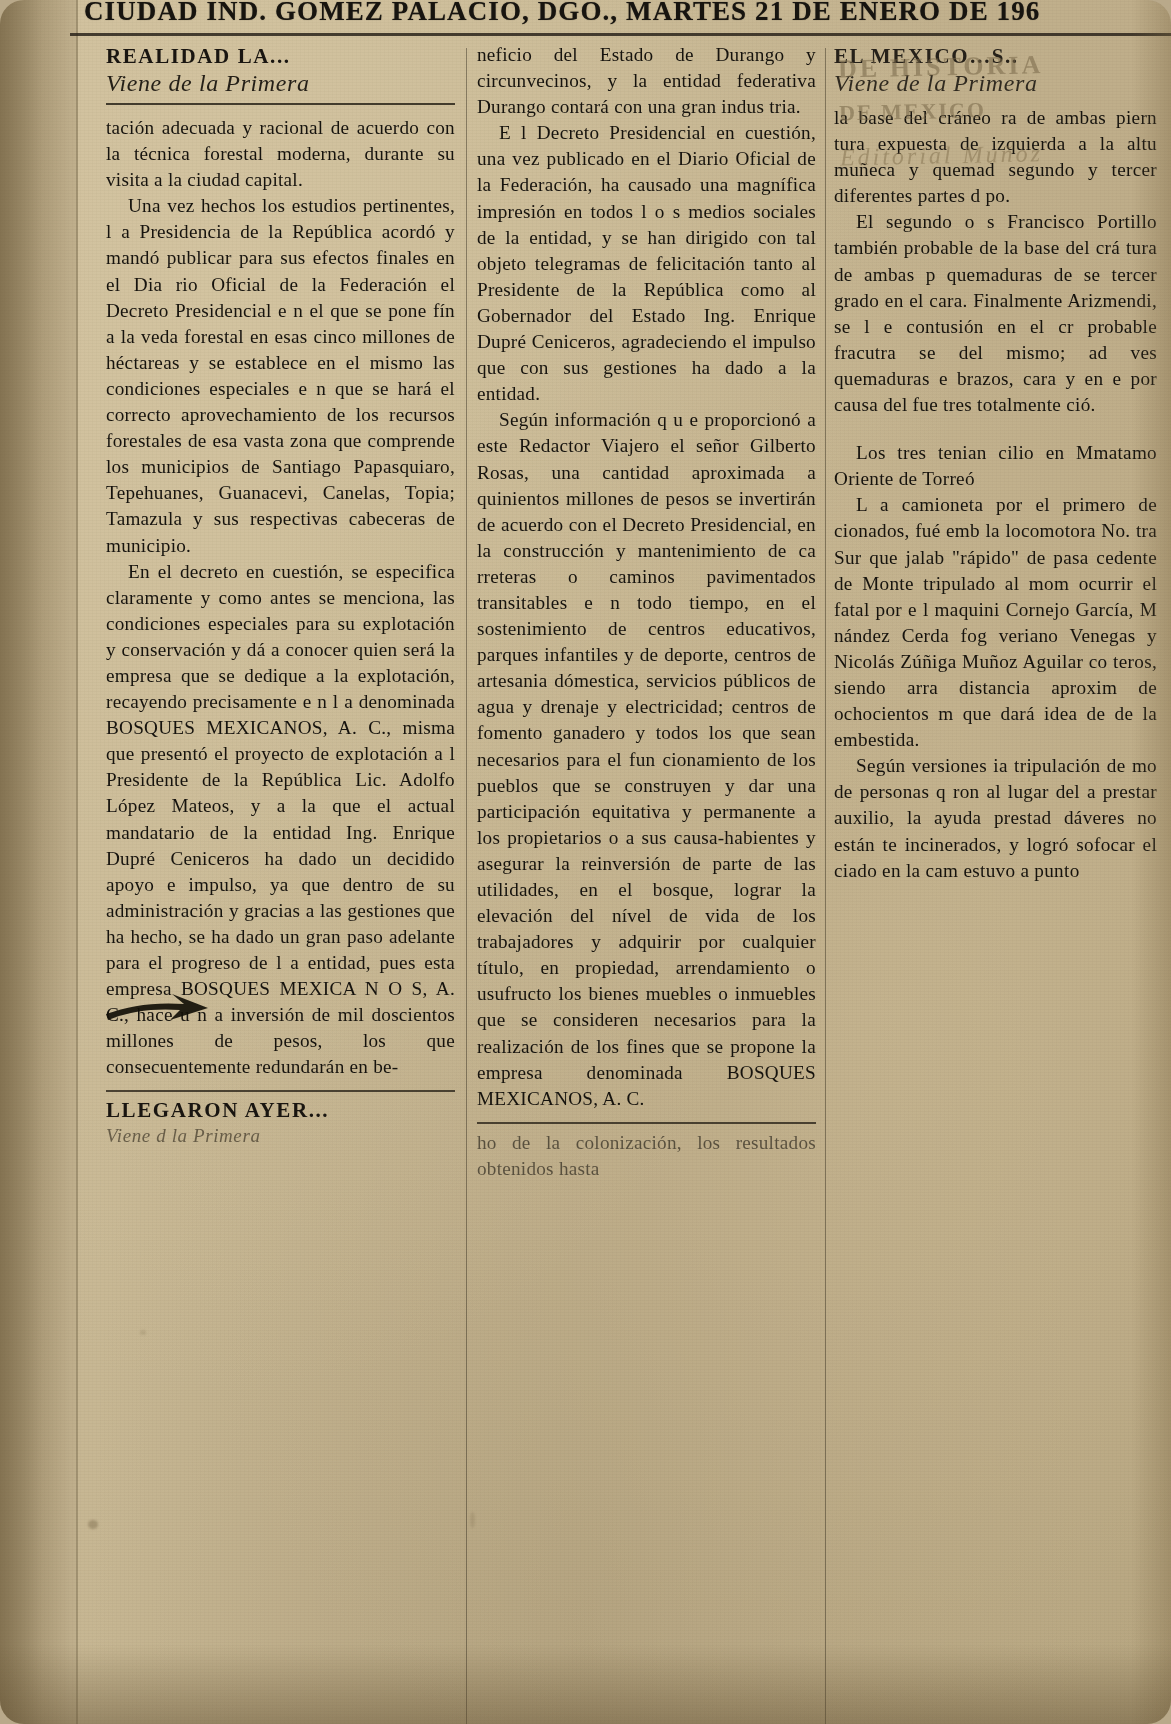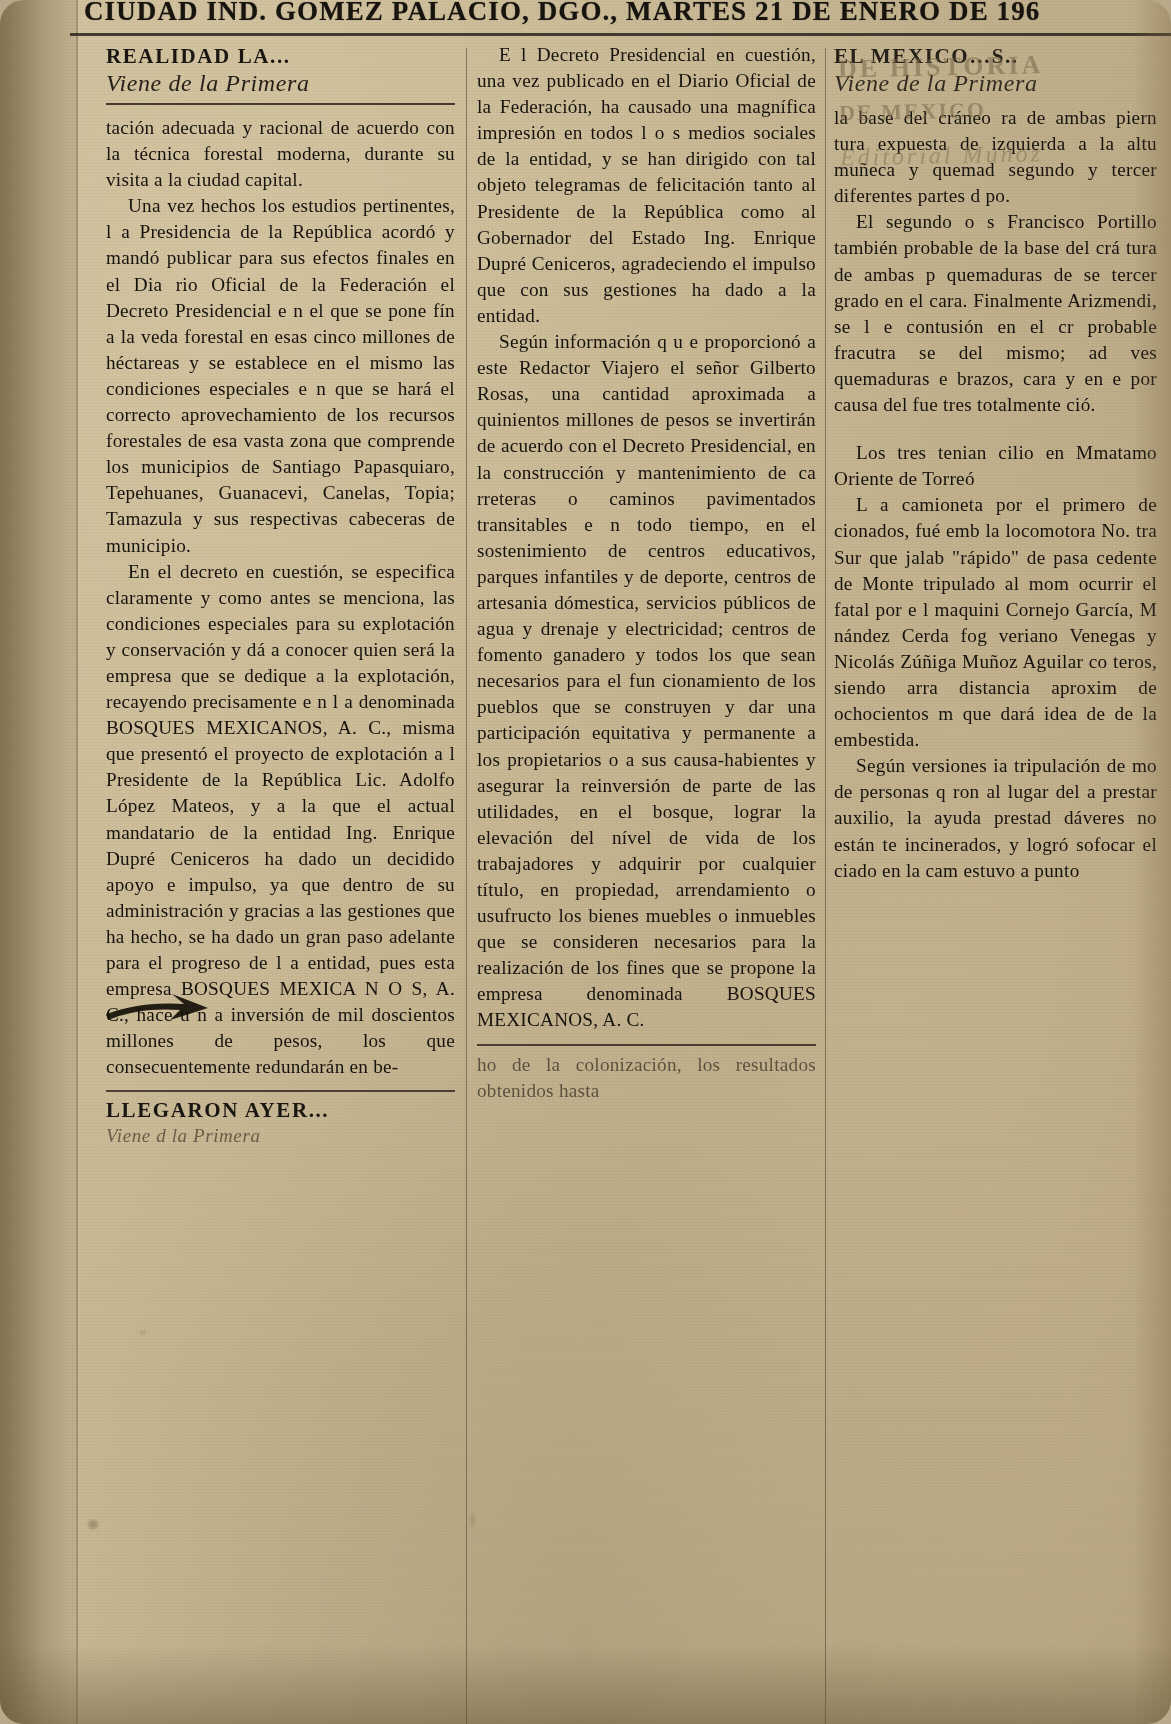--- a/index.html
+++ b/index.html
@@ -274,20 +274,21 @@
 
       <div class="bottom-rule"></div>
       <div class="foot-head">LLEGARON AYER...</div>
       <div class="foot-sub">Viene d  la Primera</div>
     </div>
 
     <div class="col col2">
       <div class="col-rule"></div>
 
       <div class="body" style="margin-top:2px;">
+        <p class="noindent">neficio del Estado de Durango y circunvecinos, y la entidad federativa Durango contará con una gran indus tria.</p>
         <p>E l Decreto Presidencial en cuestión, una vez publicado en el Diario Oficial de la Federación, ha causado una magnífica impresión en todos l o s medios sociales de la entidad, y se han dirigido con tal objeto telegramas de felicitación tanto al Presidente de la República como al Gobernador del Estado Ing. Enrique Dupré Ceniceros, agradeciendo el impulso que con sus gestiones ha dado a la entidad.</p>
         <p>Según información q u e proporcionó a este Redactor Viajero el señor Gilberto Rosas, una cantidad aproximada a quinientos millones de pesos se invertirán de acuerdo con el Decreto Presidencial, en la construcción y mantenimiento de ca rreteras o caminos pavimentados transitables e n todo tiempo, en el sostenimiento de centros educativos, parques infantiles y de deporte, centros de artesania dómestica, servicios públicos de agua y drenaje y electricidad; centros de fomento ganadero y todos los que sean necesarios para el fun cionamiento de los pueblos que se construyen y dar una participación equitativa y permanente a los propietarios o a sus causa-habientes y asegurar la reinversión de parte de las utilidades, en el bosque, lograr la elevación del nível de vida de los trabajadores y adquirir por cualquier título, en propiedad, arrendamiento o usufructo los bienes muebles o inmuebles que se consideren necesarios para la realización de los fines que se propone la empresa denominada BOSQUES MEXICANOS, A. C.</p>
       </div>
 
       <div class="bottom-rule"></div>
       <div class="foot-body fade-bottom">ho de la colonización, los resultados obtenidos hasta</div>
     </div>
 
     <div class="col col3">
       <div class="head">EL MEXICO…S..</div>

